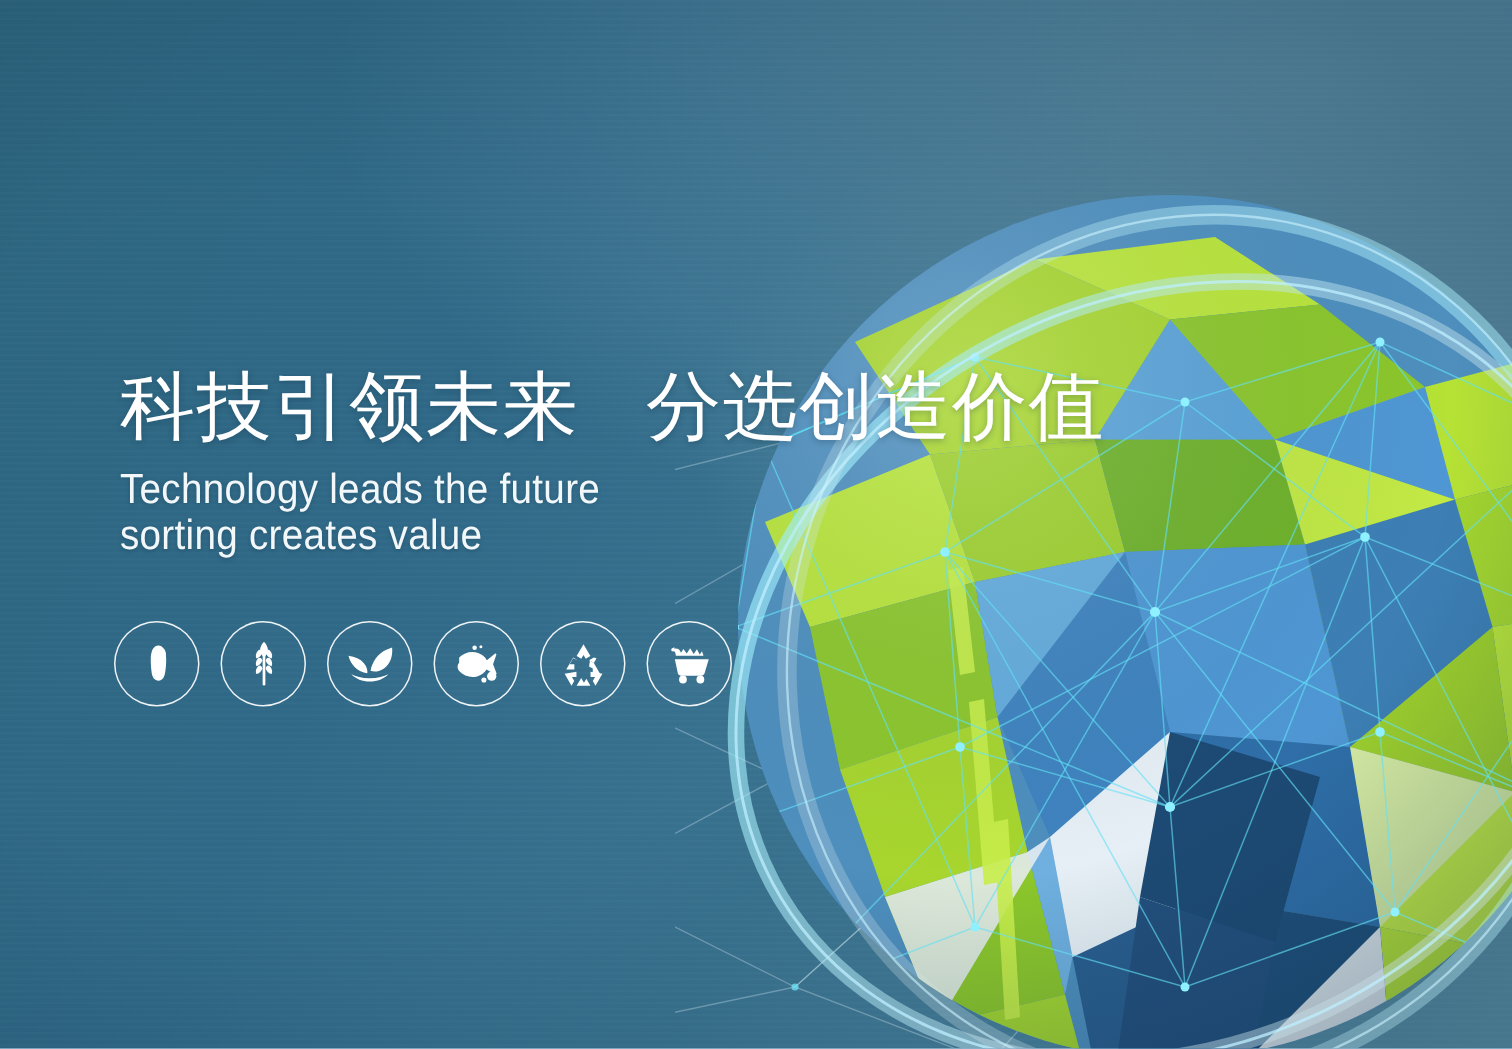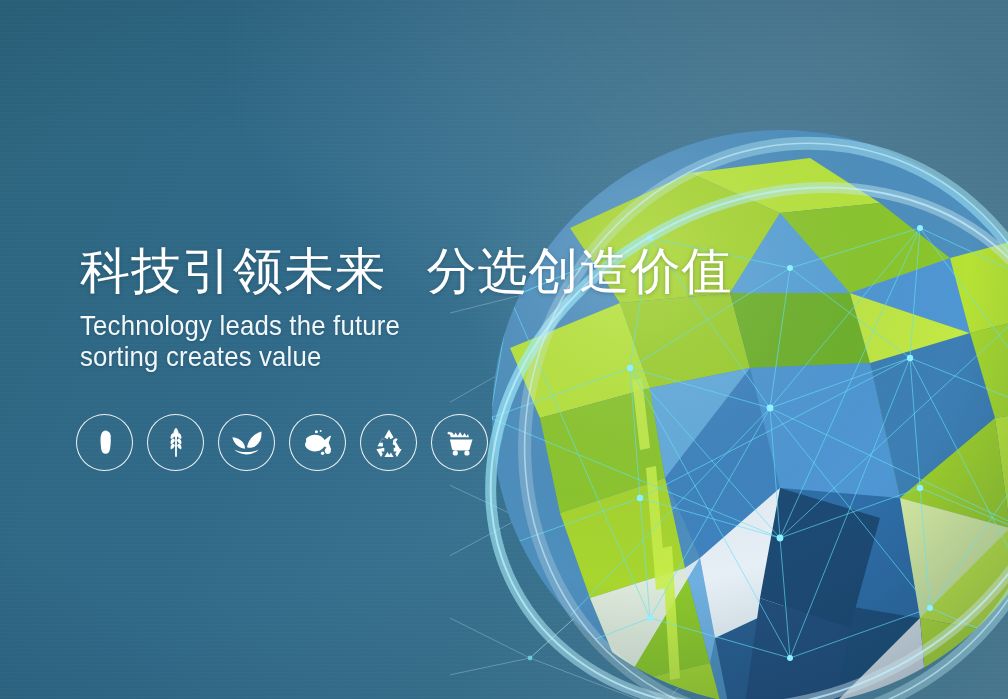--- a/index.html
+++ b/index.html
@@ -53,21 +53,21 @@
     width:700px;
   }
   .headline {
     font-size:50px;
     line-height:60px;
     color:#ffffff;
     font-weight:400;
     letter-spacing:1px;
     white-space:pre;
     text-shadow:0 1px 4px rgba(12,42,60,.30);
-    font-family:Liberation Serif, serif;
+    font-family:Liberation Sans, sans-serif;
   }
   .subline {
     margin-top:9px;
     font-size:28px;
     line-height:31px;
     color:#f2f7fa;
     font-weight:400;
     letter-spacing:.2px;
     transform:scaleX(.92);
     transform-origin:left center;

